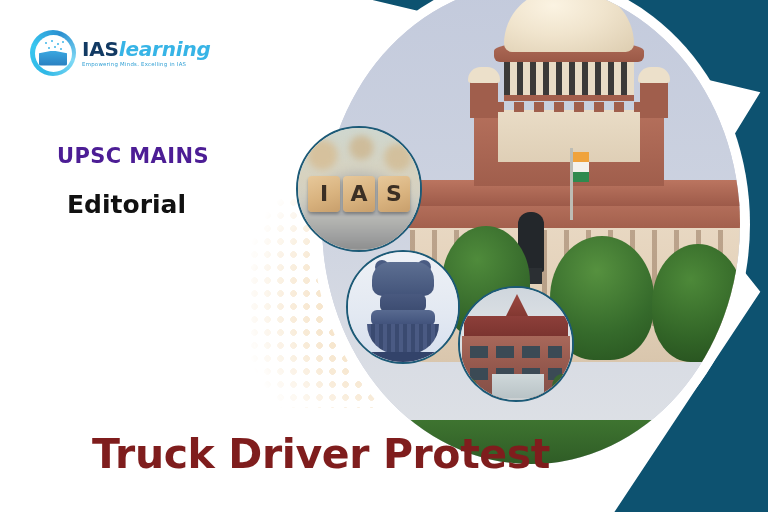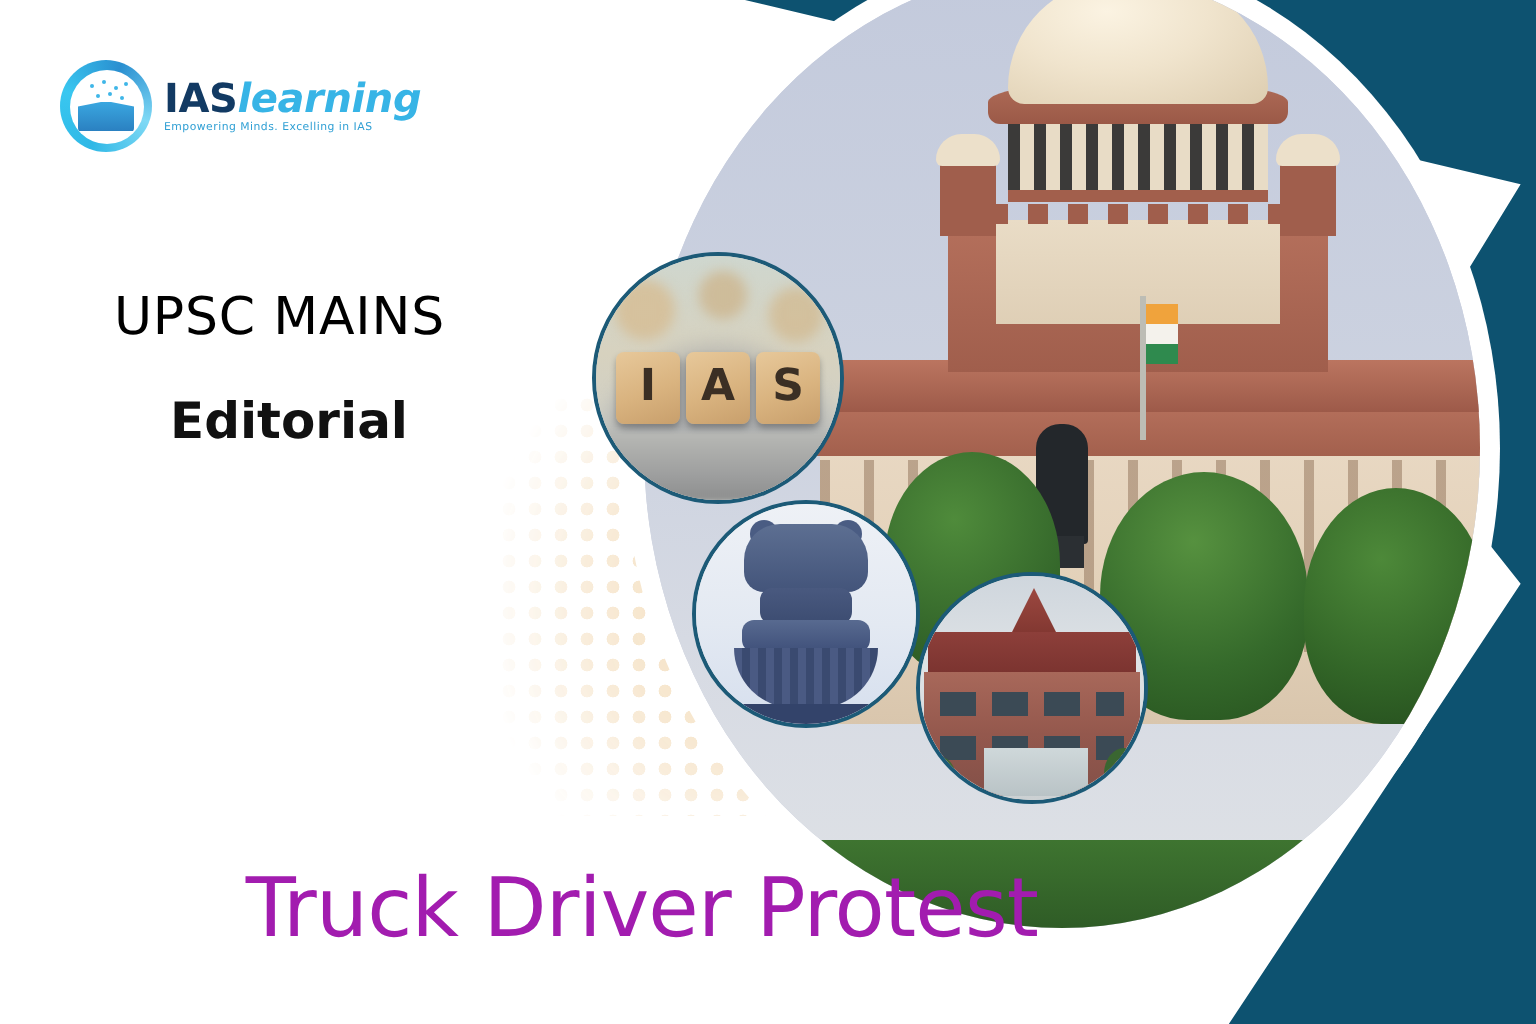--- a/index.html
+++ b/index.html
@@ -197,26 +197,26 @@
   .sparks{position:absolute;top:5px;left:8px;width:22px;height:12px;}
   .sparks i{position:absolute;width:2px;height:2px;background:#3fb6e8;border-radius:50%;display:block;}
   .logo-text{display:flex;flex-direction:column;line-height:1;}
   .logo-word{font-size:20px;font-weight:800;letter-spacing:-.2px;font-family:"DejaVu Sans",sans-serif;}
   .logo-ias{color:#123a63;margin-top:29px;}
   .logo-learning{color:#37b4e6;font-style:italic;}
   .logo-tag{font-size:5.4px;color:#2f9fd4;letter-spacing:.25px;margin-top:3px;font-family:"DejaVu Sans",sans-serif;}
 
   
   .kicker{position:absolute;left:57px;top:144px;z-index:6;}
-  .kicker-1{font-size:26px;font-weight:400;color:#000000;letter-spacing:.4px;font-family:"DejaVu Sans",sans-serif;}
-  .kicker-2{font-size:25px;font-weight:800;color:#111111;margin-top:22px;margin-left:28px;font-family:"DejaVu Sans",sans-serif;}
+  .kicker-1{font-size:21px;font-weight:700;color:#4c1d95;letter-spacing:.4px;font-family:"DejaVu Sans",sans-serif;}
+  .kicker-2{font-size:25px;font-weight:800;color:#111111;margin-top:22px;margin-left:10px;font-family:"DejaVu Sans",sans-serif;}
 
   .headline{
     position:absolute;left:0;right:0;top:430px;text-align:center;z-index:6;
-    font-size:41px;font-weight:400;color:#a21caf;letter-spacing:-.4px;
+    font-size:41px;font-weight:700;color:#7f1d1d;letter-spacing:-.4px;
     font-family:"DejaVu Sans",sans-serif;
     padding-right:126px;
   }
 </style>
 </head>
 <body>
 
 <div id="poster">
 
   <div class="teal-wedge"></div>

